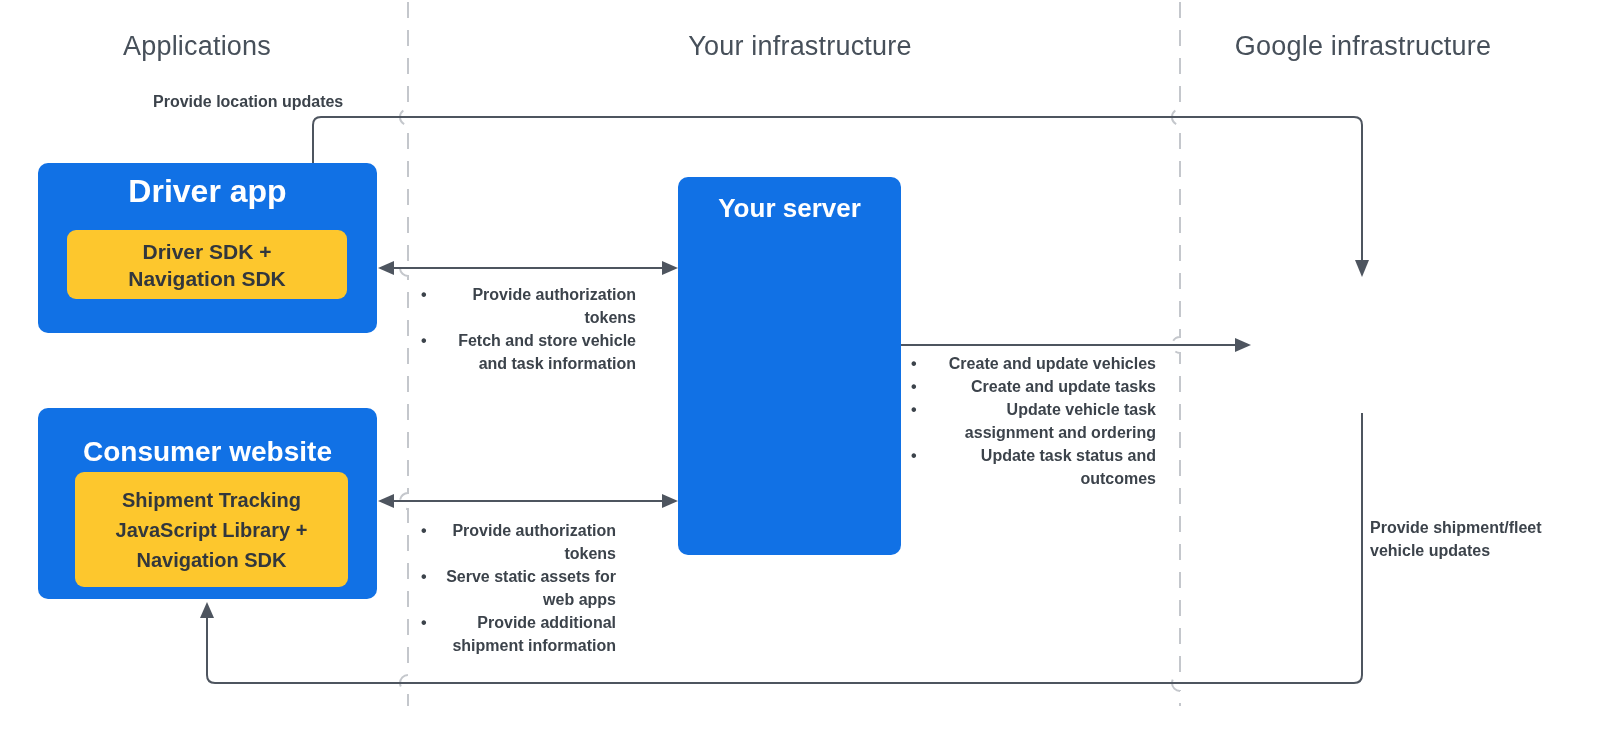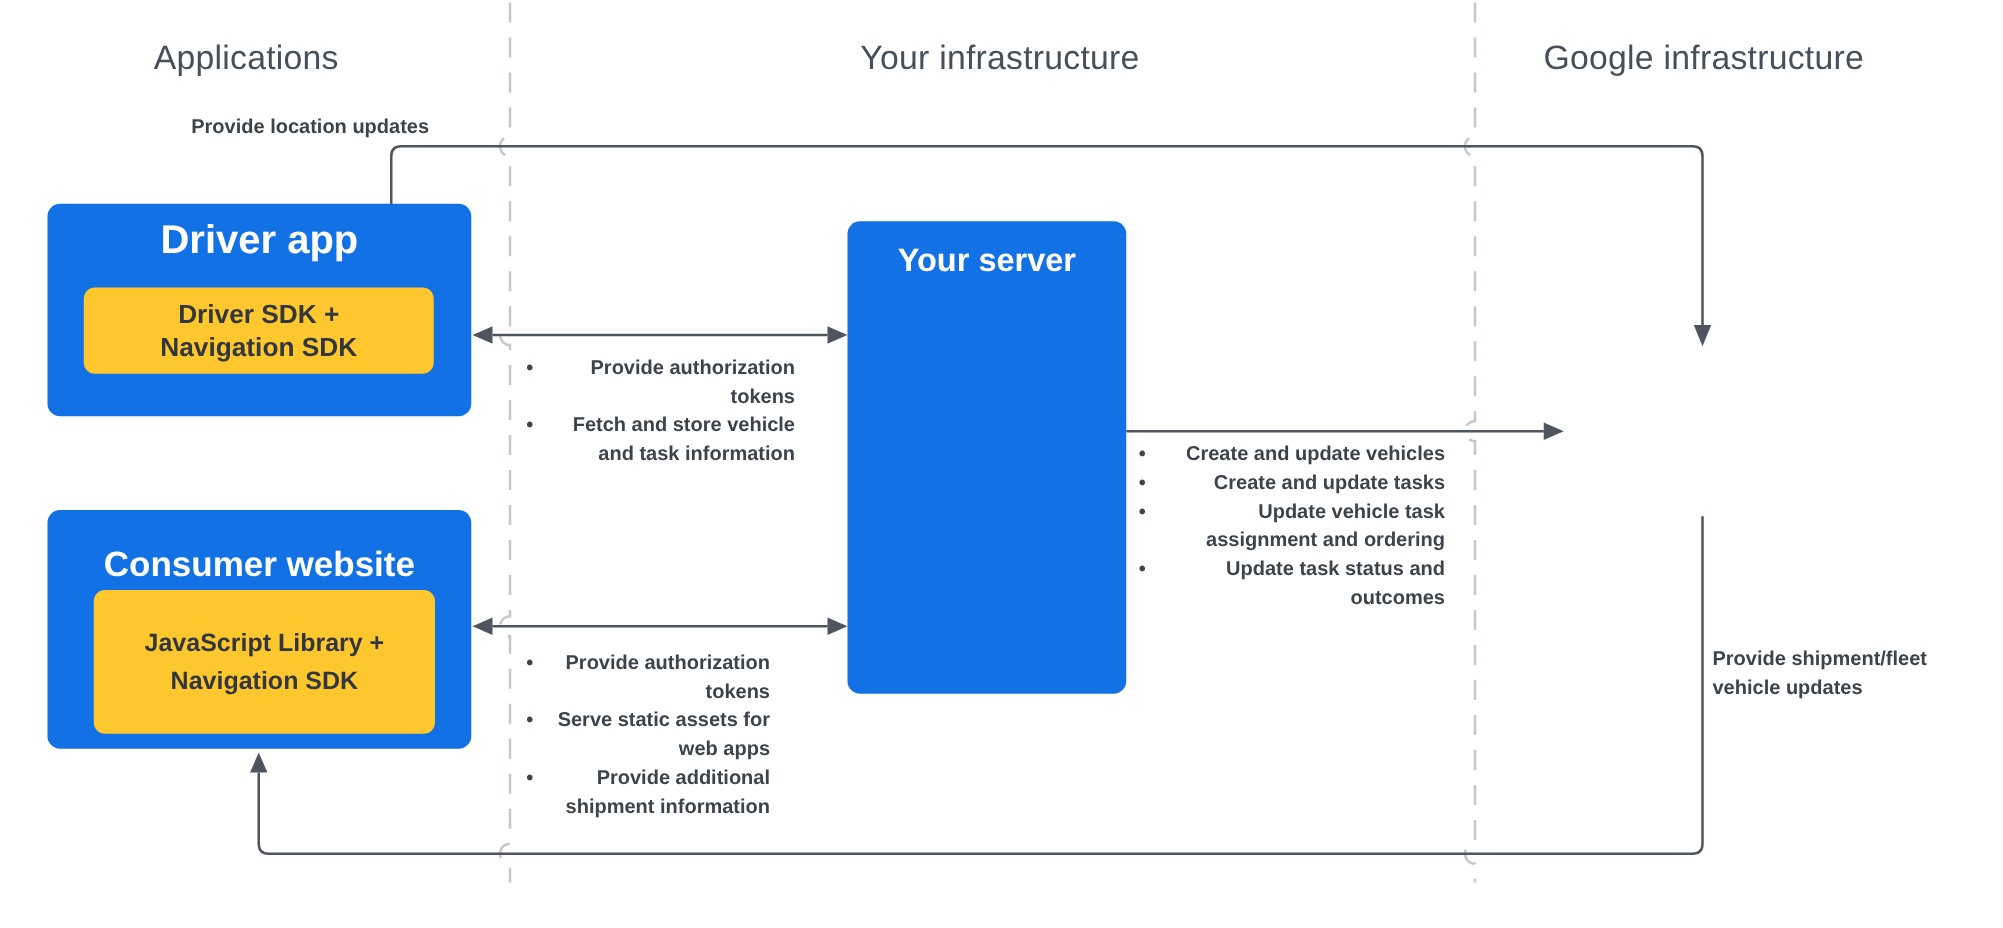--- a/index.html
+++ b/index.html
@@ -67,20 +67,21 @@
   </div>
   <div class="sdk-box" style="left:67px;top:230px;width:280px;height:69px;font-size:21px;line-height:27px;">
     <span>Driver SDK +</span>
     <span>Navigation SDK</span>
   </div>
 
   <div class="node blue" style="left:38px;top:408px;width:339px;height:191px;">
     <div class="node-title" style="top:28px;font-size:28px;">Consumer website</div>
   </div>
   <div class="sdk-box" style="left:75px;top:472px;width:273px;height:115px;font-size:20px;line-height:30px;">
+    <span>Shipment Tracking</span>
     <span>JavaScript Library  +</span>
     <span>Navigation SDK</span>
   </div>
 
   <div class="node blue" style="left:678px;top:177px;width:223px;height:378px;">
     <div class="node-title" style="top:16px;font-size:26px;">Your server</div>
   </div>
 
 
   <div class="edge-label" style="left:153px;top:90px;">Provide location updates</div>

